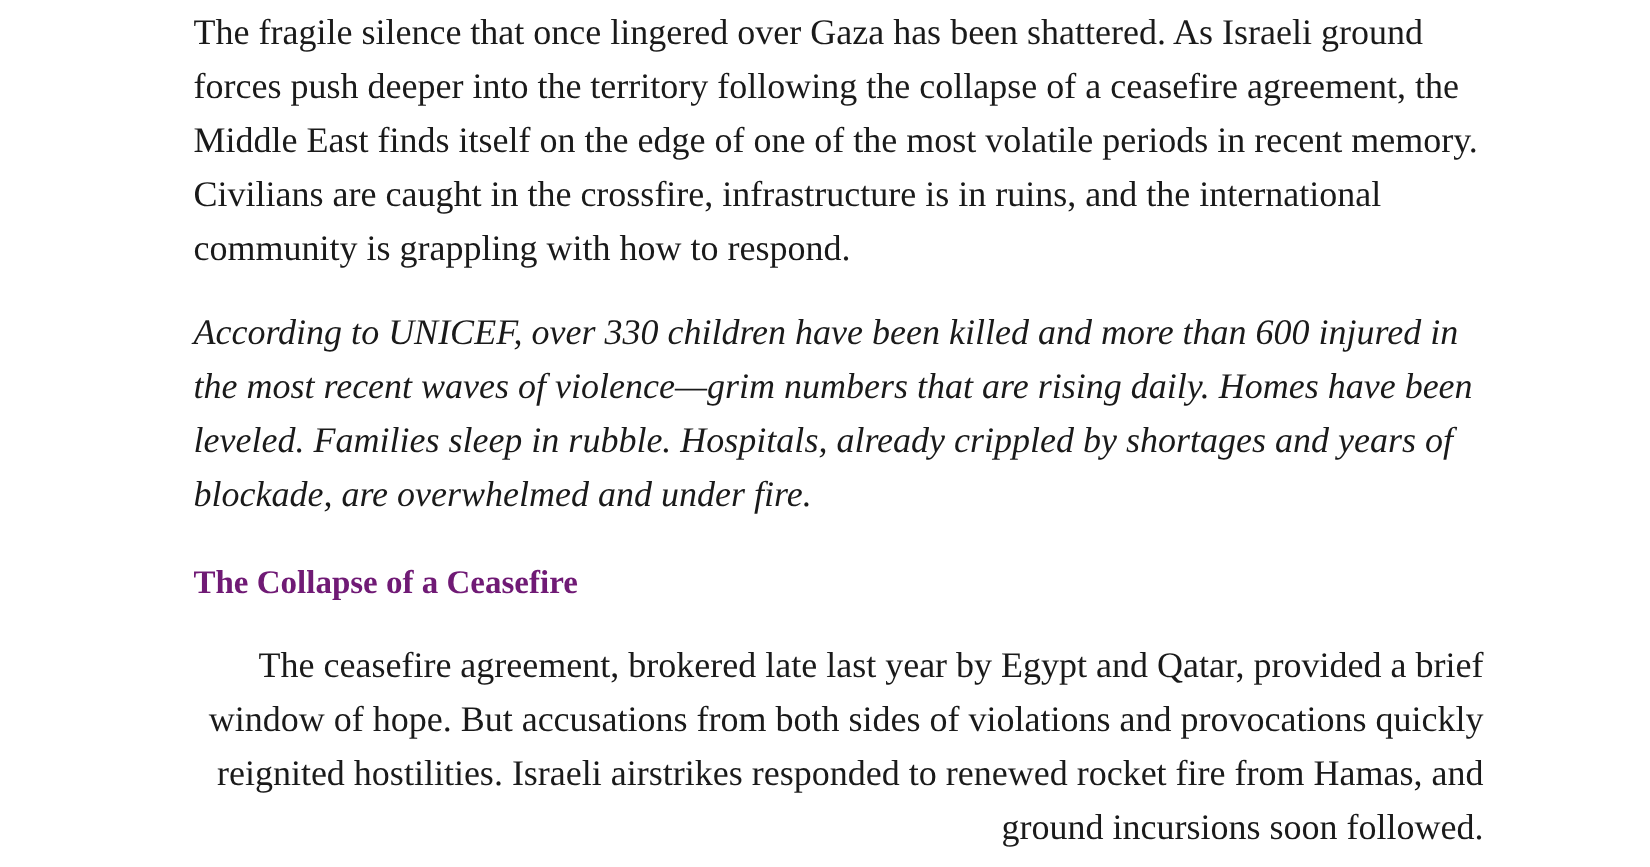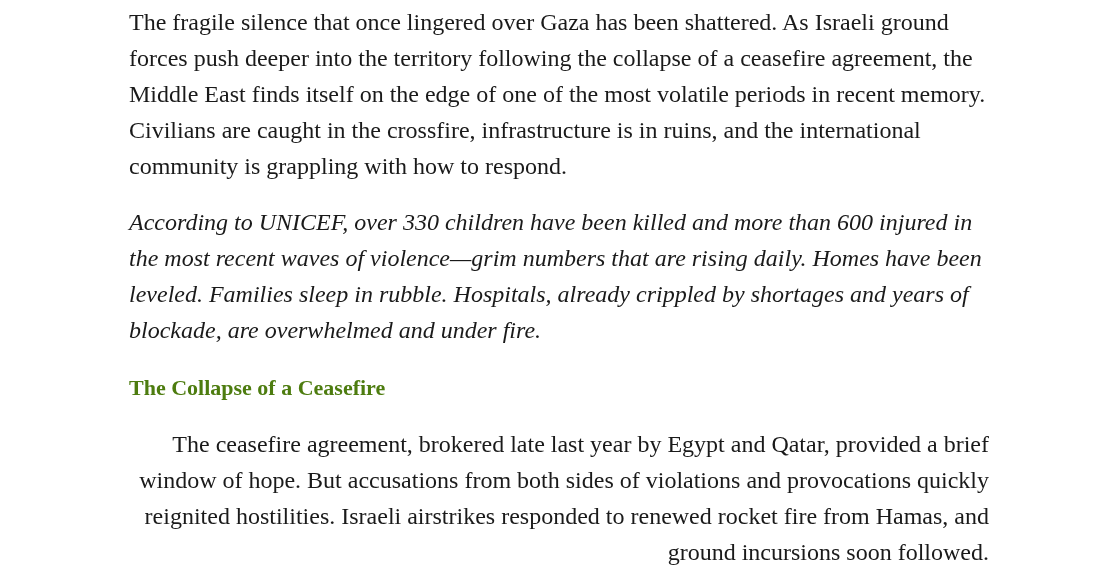--- a/index.html
+++ b/index.html
@@ -24,21 +24,21 @@
     .article p {
       margin: 0;
       font-size: 24px;
       line-height: 36px;
     }
     .article h2 {
       margin: 0;
       font-size: 22px;
       font-weight: bold;
       line-height: 28px;
-      color: #4d7c0f;
+      color: #701a75;
     }
     .p1 { margin-bottom: 20px !important; }
     .p2 { margin-bottom: 26px !important; font-style: italic; }
     .h-ceasefire { margin-bottom: 24px !important; }
     .p3 { margin-bottom: 20px !important; text-align: right; }
     .p4 { margin-bottom: 26px !important; }
     .h-crisis { margin-bottom: 24px !important; }
     .clipped-line {
       height: 26px;
       overflow: hidden;

